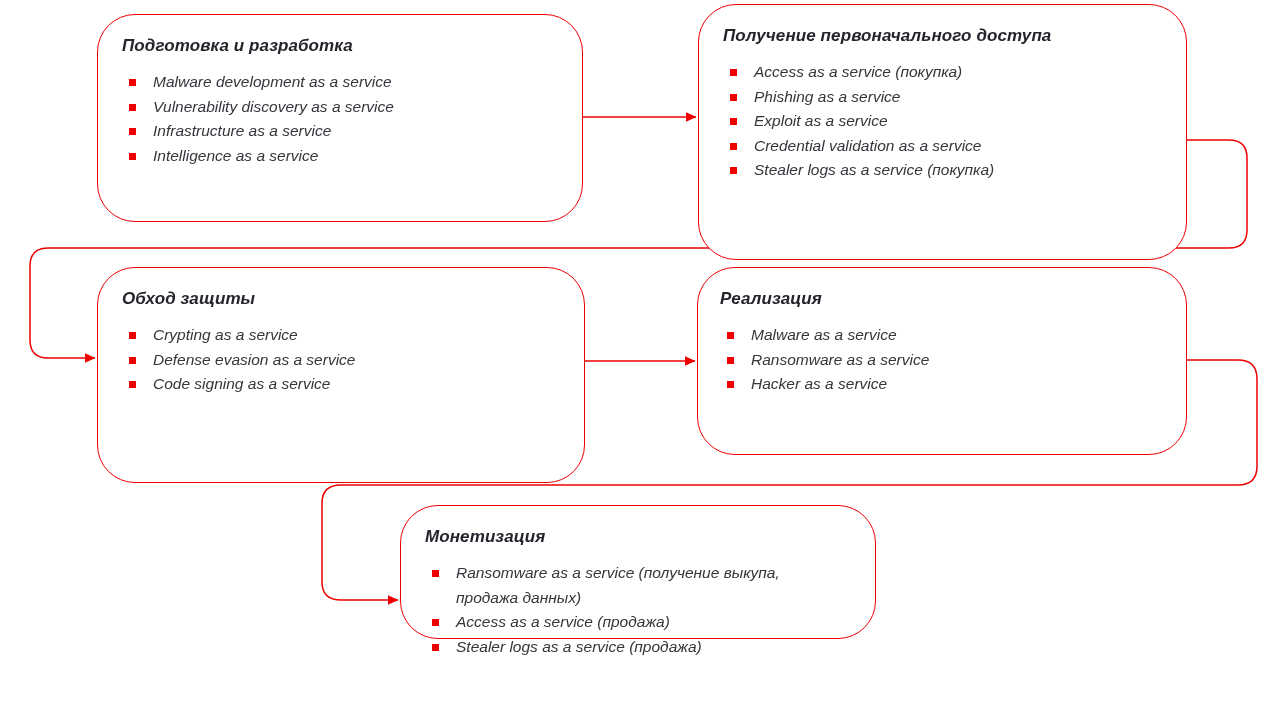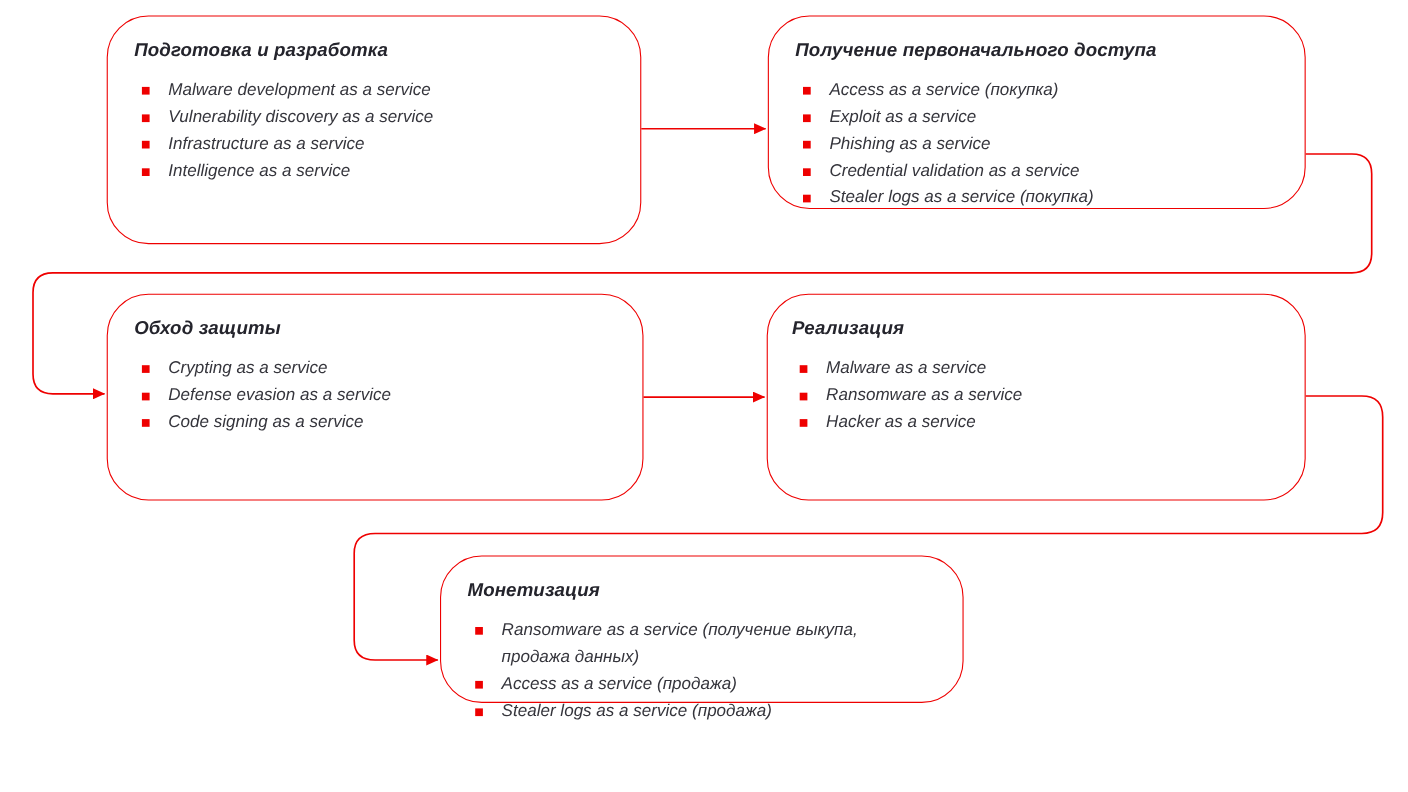--- a/index.html
+++ b/index.html
@@ -59,22 +59,22 @@
     color:var(--text-color);
   }
   .bullet{
     position:absolute;
     left:7px;top:9px;
     width:7px;height:7px;
     background:var(--accent);
   }
   
   .b0{left:97px;  top:14px;  width:486px; height:208px;}
-  .b1{left:698px; top:14px;  width:489px; height:176px;}
-  .b2{left:97px;  top:267px; width:488px; height:188px;}
+  .b1{left:698px; top:4px;  width:489px; height:256px;}
+  .b2{left:97px;  top:267px; width:488px; height:216px;}
   .b3{left:697px; top:267px; width:490px; height:188px;padding-left:22px;}
   .b4{left:400px; top:505px; width:476px; height:134px;}
   .b4 .node-list li{max-width:372px;}
 </style>
 </head>
 <body>
 
 <svg class="connectors" viewBox="0 0 1280 720" xmlns="http://www.w3.org/2000/svg" aria-hidden="true">
   <defs>
     <marker id="arrowhead" markerUnits="userSpaceOnUse" markerWidth="12" markerHeight="10" refX="10.5" refY="5" orient="auto">
@@ -94,22 +94,22 @@
     <li><span class="bullet"></span><span>Vulnerability discovery as a service</span></li>
     <li><span class="bullet"></span><span>Infrastructure as a service</span></li>
     <li><span class="bullet"></span><span>Intelligence as a service</span></li>
   </ul>
 </div>
 
 <div class="node b1">
   <div class="node-title">Получение первоначального доступа</div>
   <ul class="node-list">
     <li><span class="bullet"></span><span>Access as a service (покупка)</span></li>
+    <li><span class="bullet"></span><span>Phishing as a service</span></li>
     <li><span class="bullet"></span><span>Exploit as a service</span></li>
-    <li><span class="bullet"></span><span>Phishing as a service</span></li>
     <li><span class="bullet"></span><span>Credential validation as a service</span></li>
     <li><span class="bullet"></span><span>Stealer logs as a service (покупка)</span></li>
   </ul>
 </div>
 
 <div class="node b2">
   <div class="node-title">Обход защиты</div>
   <ul class="node-list">
     <li><span class="bullet"></span><span>Crypting as a service</span></li>
     <li><span class="bullet"></span><span>Defense evasion as a service</span></li>

